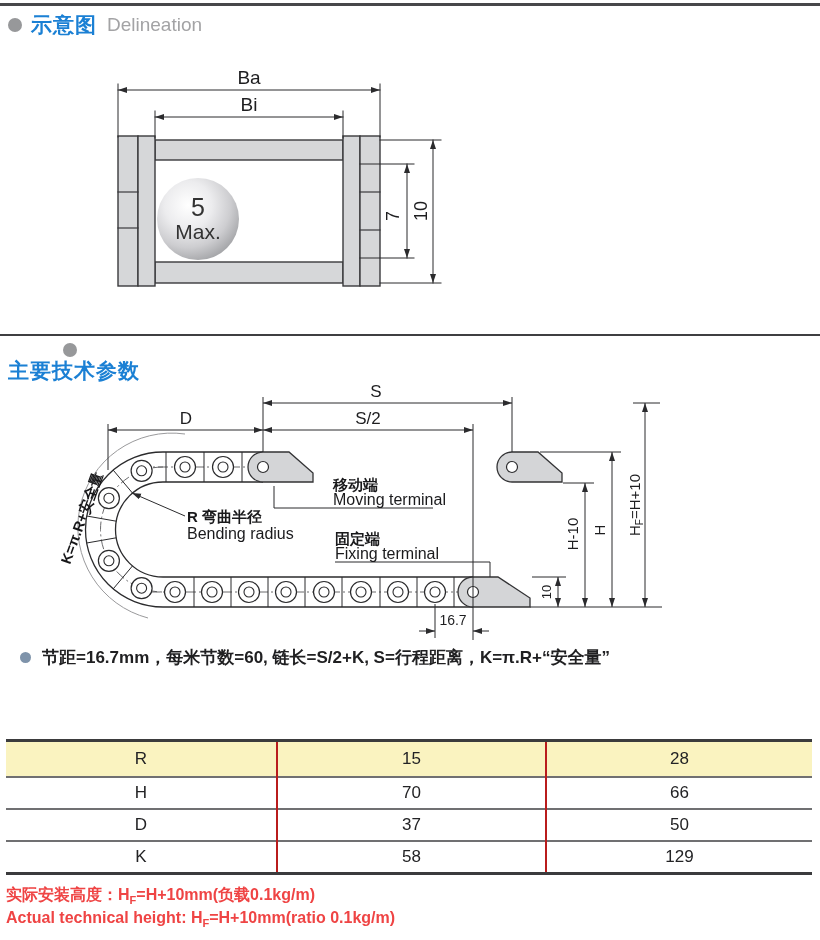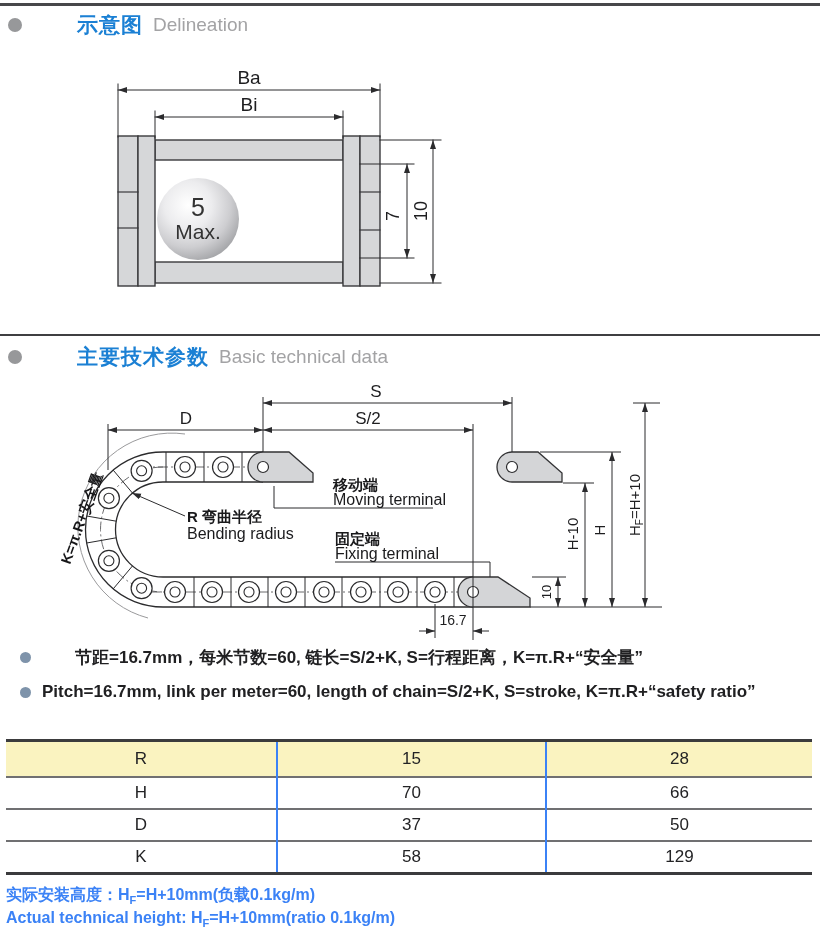--- a/index.html
+++ b/index.html
@@ -1,52 +1,51 @@
 <!DOCTYPE html>
 <html><head>
 <meta charset="utf-8">
 <style>
   html,body{margin:0;padding:0;background:#fff;}
   #page{position:relative;width:820px;height:940px;background:#ffffff;overflow:hidden;
         font-family:"Liberation Sans","DejaVu Sans",sans-serif;color:#1c1c1e;}
   .divider{position:absolute;left:0;width:820px;background:#47474a;}
   .sec-header{position:absolute;display:flex;align-items:center;}
   .sec-bullet{width:14px;height:14px;border-radius:50%;background:#97989a;margin-right:9px;flex:0 0 auto;}
-  .sec-cn{font-size:21px;font-weight:bold;color:#1b80d4;letter-spacing:1px;margin-left:46px;}
+  .sec-cn{font-size:21px;font-weight:bold;color:#1b80d4;letter-spacing:1px;}
   .sec-en{font-size:19px;color:#a3a3a5;margin-left:10px;}
   .note{position:absolute;left:20px;display:flex;align-items:center;font-size:17px;font-weight:600;color:#202022;white-space:nowrap;}
   .note-bullet{width:11px;height:11px;border-radius:50%;background:#7e93aa;margin-right:11px;flex:0 0 auto;}
   #spec-table{position:absolute;left:6px;top:739px;width:806px;border-collapse:collapse;table-layout:fixed;}
   #spec-table td{text-align:center;font-size:17px;color:#232325;padding:0;border-top:2px solid #707072;}
   #spec-table tr:first-child td{border-top:3px solid #3b3b3d;background:#faf3c0;height:34px;}
   #spec-table tr td{height:30px;}
   #spec-table tr:last-child td{border-bottom:3px solid #3b3b3d;}
-  #spec-table td + td{border-left:2px solid #3b82f6;}
-  .footer-line{position:absolute;left:6px;font-size:16px;font-weight:600;color:#3b82f6;white-space:nowrap;}
+  #spec-table td + td{border-left:2px solid #b91c1c;}
+  .footer-line{position:absolute;left:6px;font-size:16px;font-weight:600;color:#ef4444;white-space:nowrap;}
   .footer-line sub{font-size:11px;}
   svg text{font-family:"Liberation Sans","DejaVu Sans",sans-serif;}
 </style>
 </head>
 <body>
 
 <div id="page">
 
   <div class="divider" style="top:3px;height:3px;"></div>
   <div class="divider" style="top:334px;height:2px;background:#3f3f41;"></div>
 
   <div class="sec-header" style="left:8px;top:11px;">
     <span class="sec-bullet"></span>
     <span class="sec-cn">示意图</span>
     <span class="sec-en">Delineation</span>
   </div>
 
-  <div class="sec-header" style="left:8px;top:343px;">
+  <div class="sec-header" style="left:8px;top:343px;flex-direction:column;">
     <span class="sec-bullet"></span>
     <span class="sec-cn">主要技术参数</span>
-    <span class="sec-en">Basic technical data</span>
   </div>
 
   <svg width="820" height="940" viewBox="0 0 820 940" style="position:absolute;left:0;top:0;" xmlns="http://www.w3.org/2000/svg">
     <defs>
       <marker id="ah" markerWidth="11" markerHeight="8" refX="9" refY="3" orient="auto" markerUnits="userSpaceOnUse">
         <path d="M0,0 L9,3 L0,6 Z" fill="#2b2b2d"></path>
       </marker>
       <marker id="ahs" markerWidth="11" markerHeight="8" refX="9" refY="3" orient="auto-start-reverse" markerUnits="userSpaceOnUse">
         <path d="M0,0 L9,3 L0,6 Z" fill="#2b2b2d"></path>
       </marker>
@@ -242,27 +241,23 @@
       <text x="578" y="534" font-size="15" fill="#1e1e20" text-anchor="middle" transform="rotate(-90 578 534)">H-10</text>
 
       <line x1="612" y1="452" x2="612" y2="607" stroke="#2b2b2d" stroke-width="1" marker-start="url(#ahs)" marker-end="url(#ah)"></line>
       <text x="605" y="530" font-size="15" fill="#1e1e20" text-anchor="middle" transform="rotate(-90 605 530)">H</text>
 
       <line x1="645" y1="403" x2="645" y2="607" stroke="#2b2b2d" stroke-width="1" marker-start="url(#ahs)" marker-end="url(#ah)"></line>
       <text x="640" y="505" font-size="15" fill="#1e1e20" text-anchor="middle" transform="rotate(-90 640 505)"><tspan>H</tspan><tspan font-size="10" dy="3">F</tspan><tspan dy="-3">=H+10</tspan></text>
     </g>
   </svg>
 
-  <div class="note" style="top:646px;gap:33px;">
+  <div class="note" style="top:646px;">
     <span class="note-bullet"></span>
     <span>节距=16.7mm，每米节数=60, 链长=S/2+K, S=行程距离，K=π.R+“安全量”</span>
-  </div>
-  <div class="note" style="top:682px;">
-    <span class="note-bullet"></span>
-    <span>Pitch=16.7mm, link per meter=60, length of chain=S/2+K, S=stroke, K=π.R+“safety ratio”</span>
   </div>
 
   <table id="spec-table">
     <colgroup>
         <col style="width:271px">
         <col style="width:269px">
         <col style="width:266px">
       </colgroup>
     <tbody>
       <tr>

